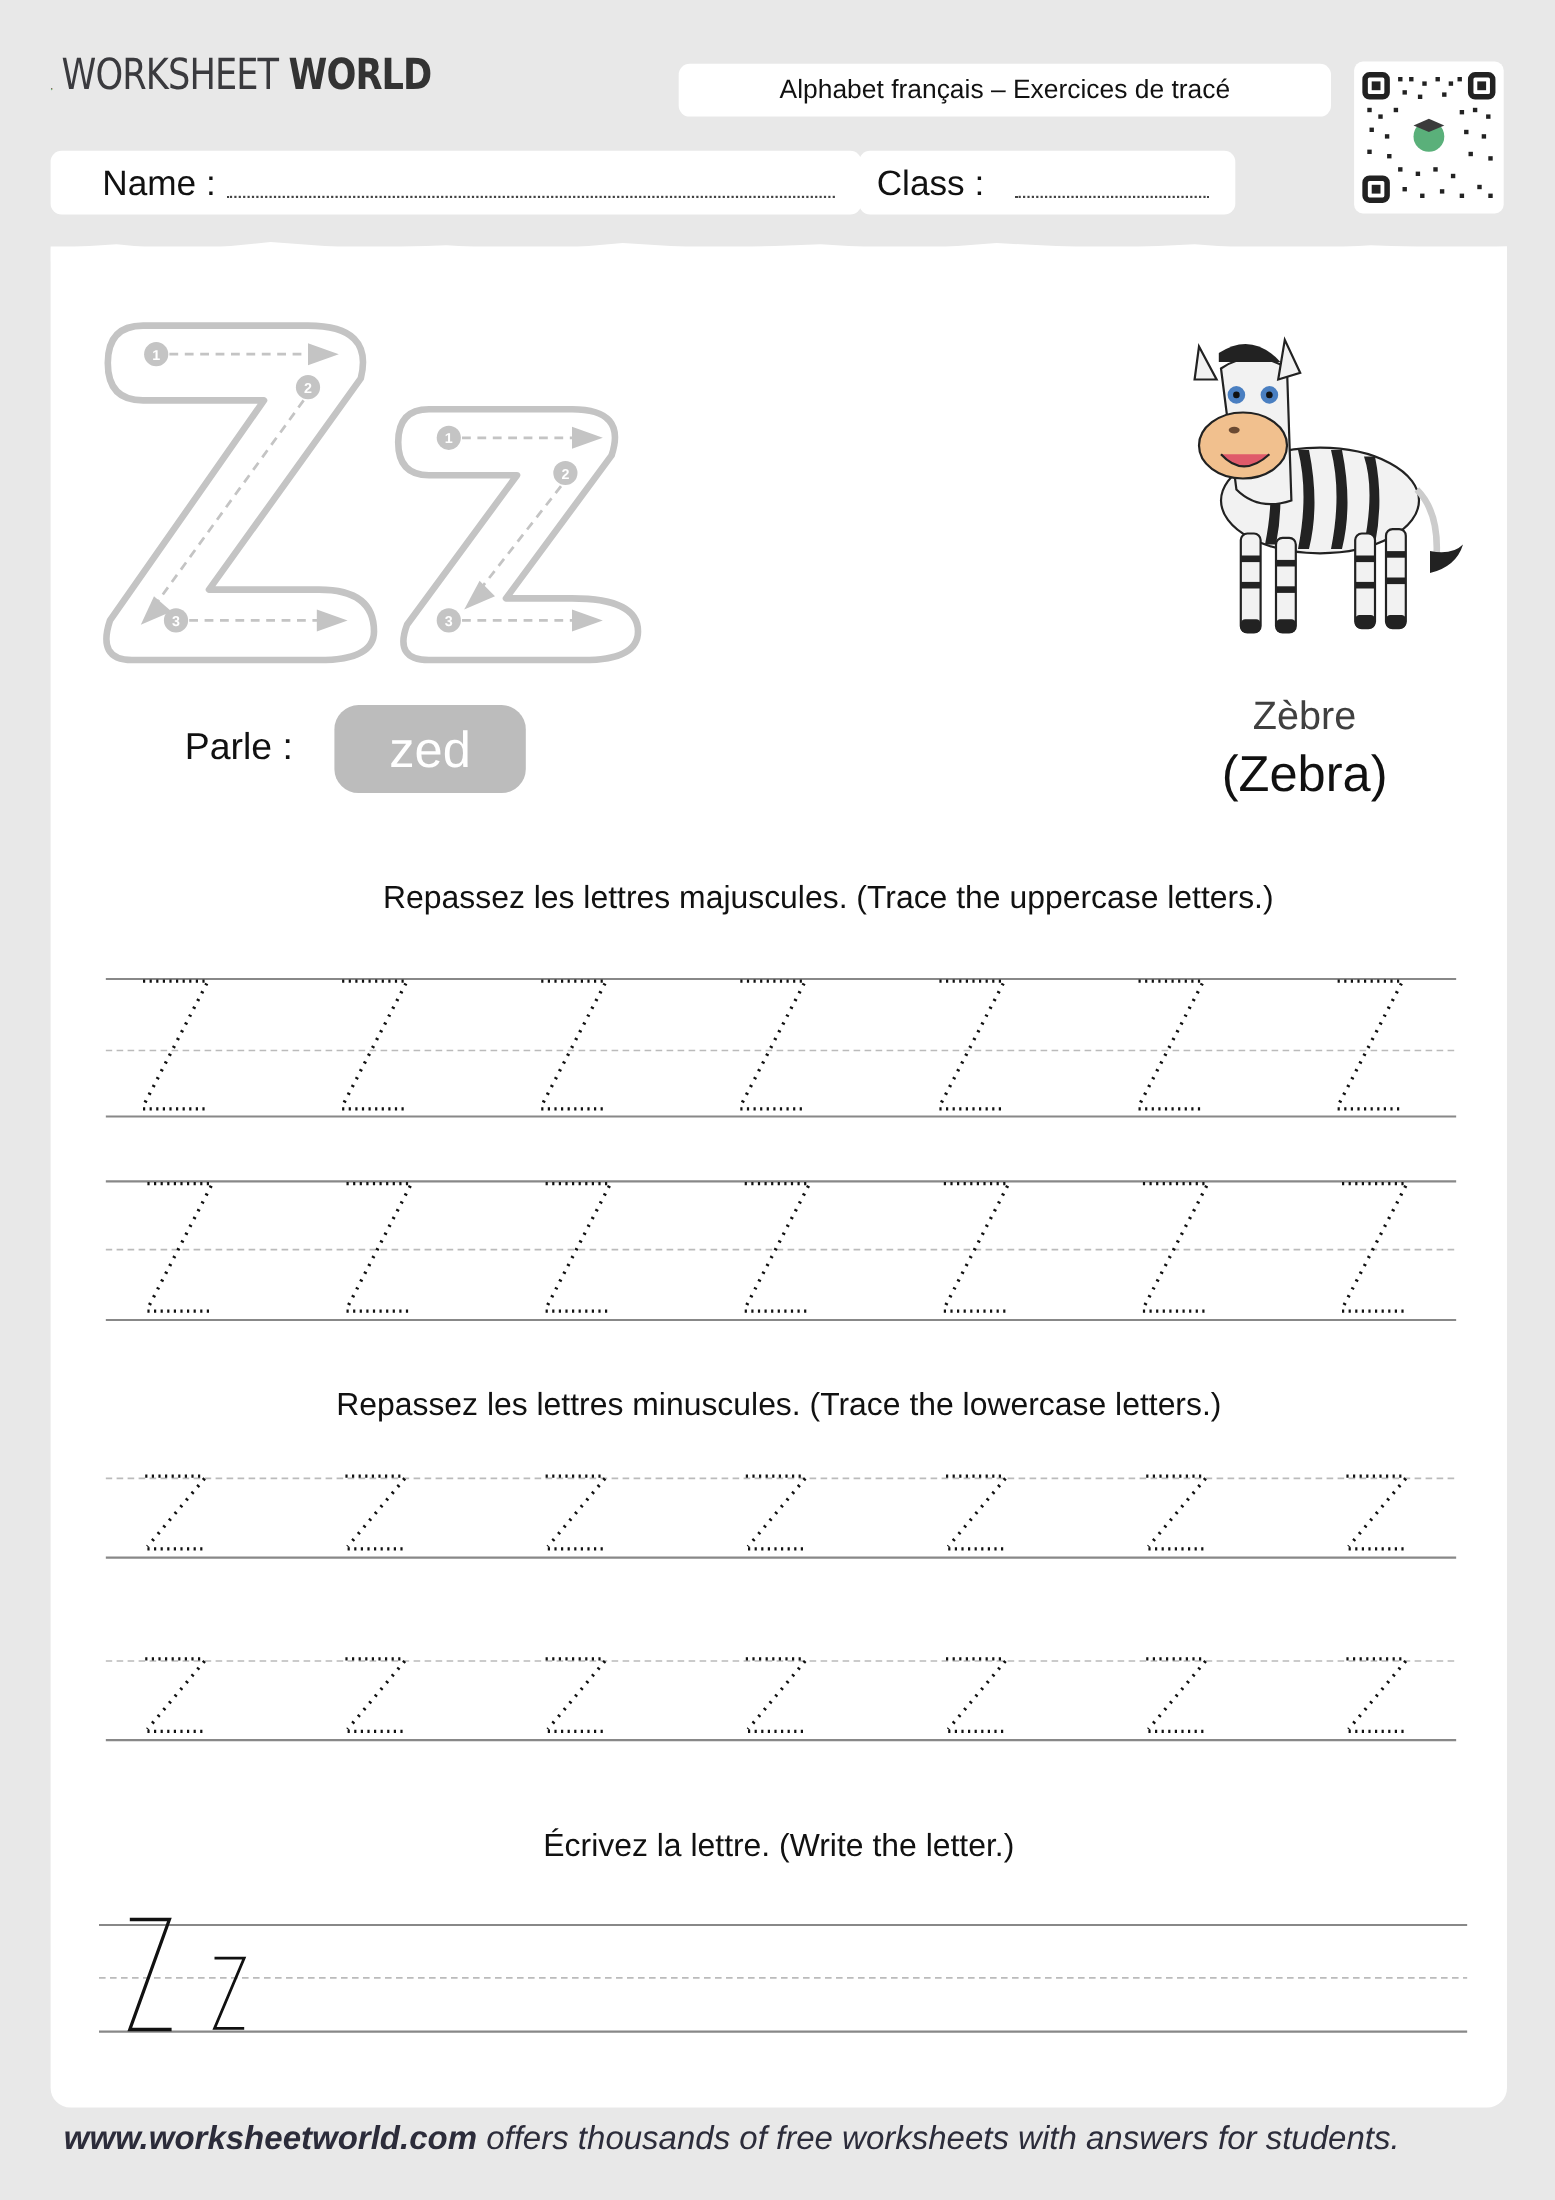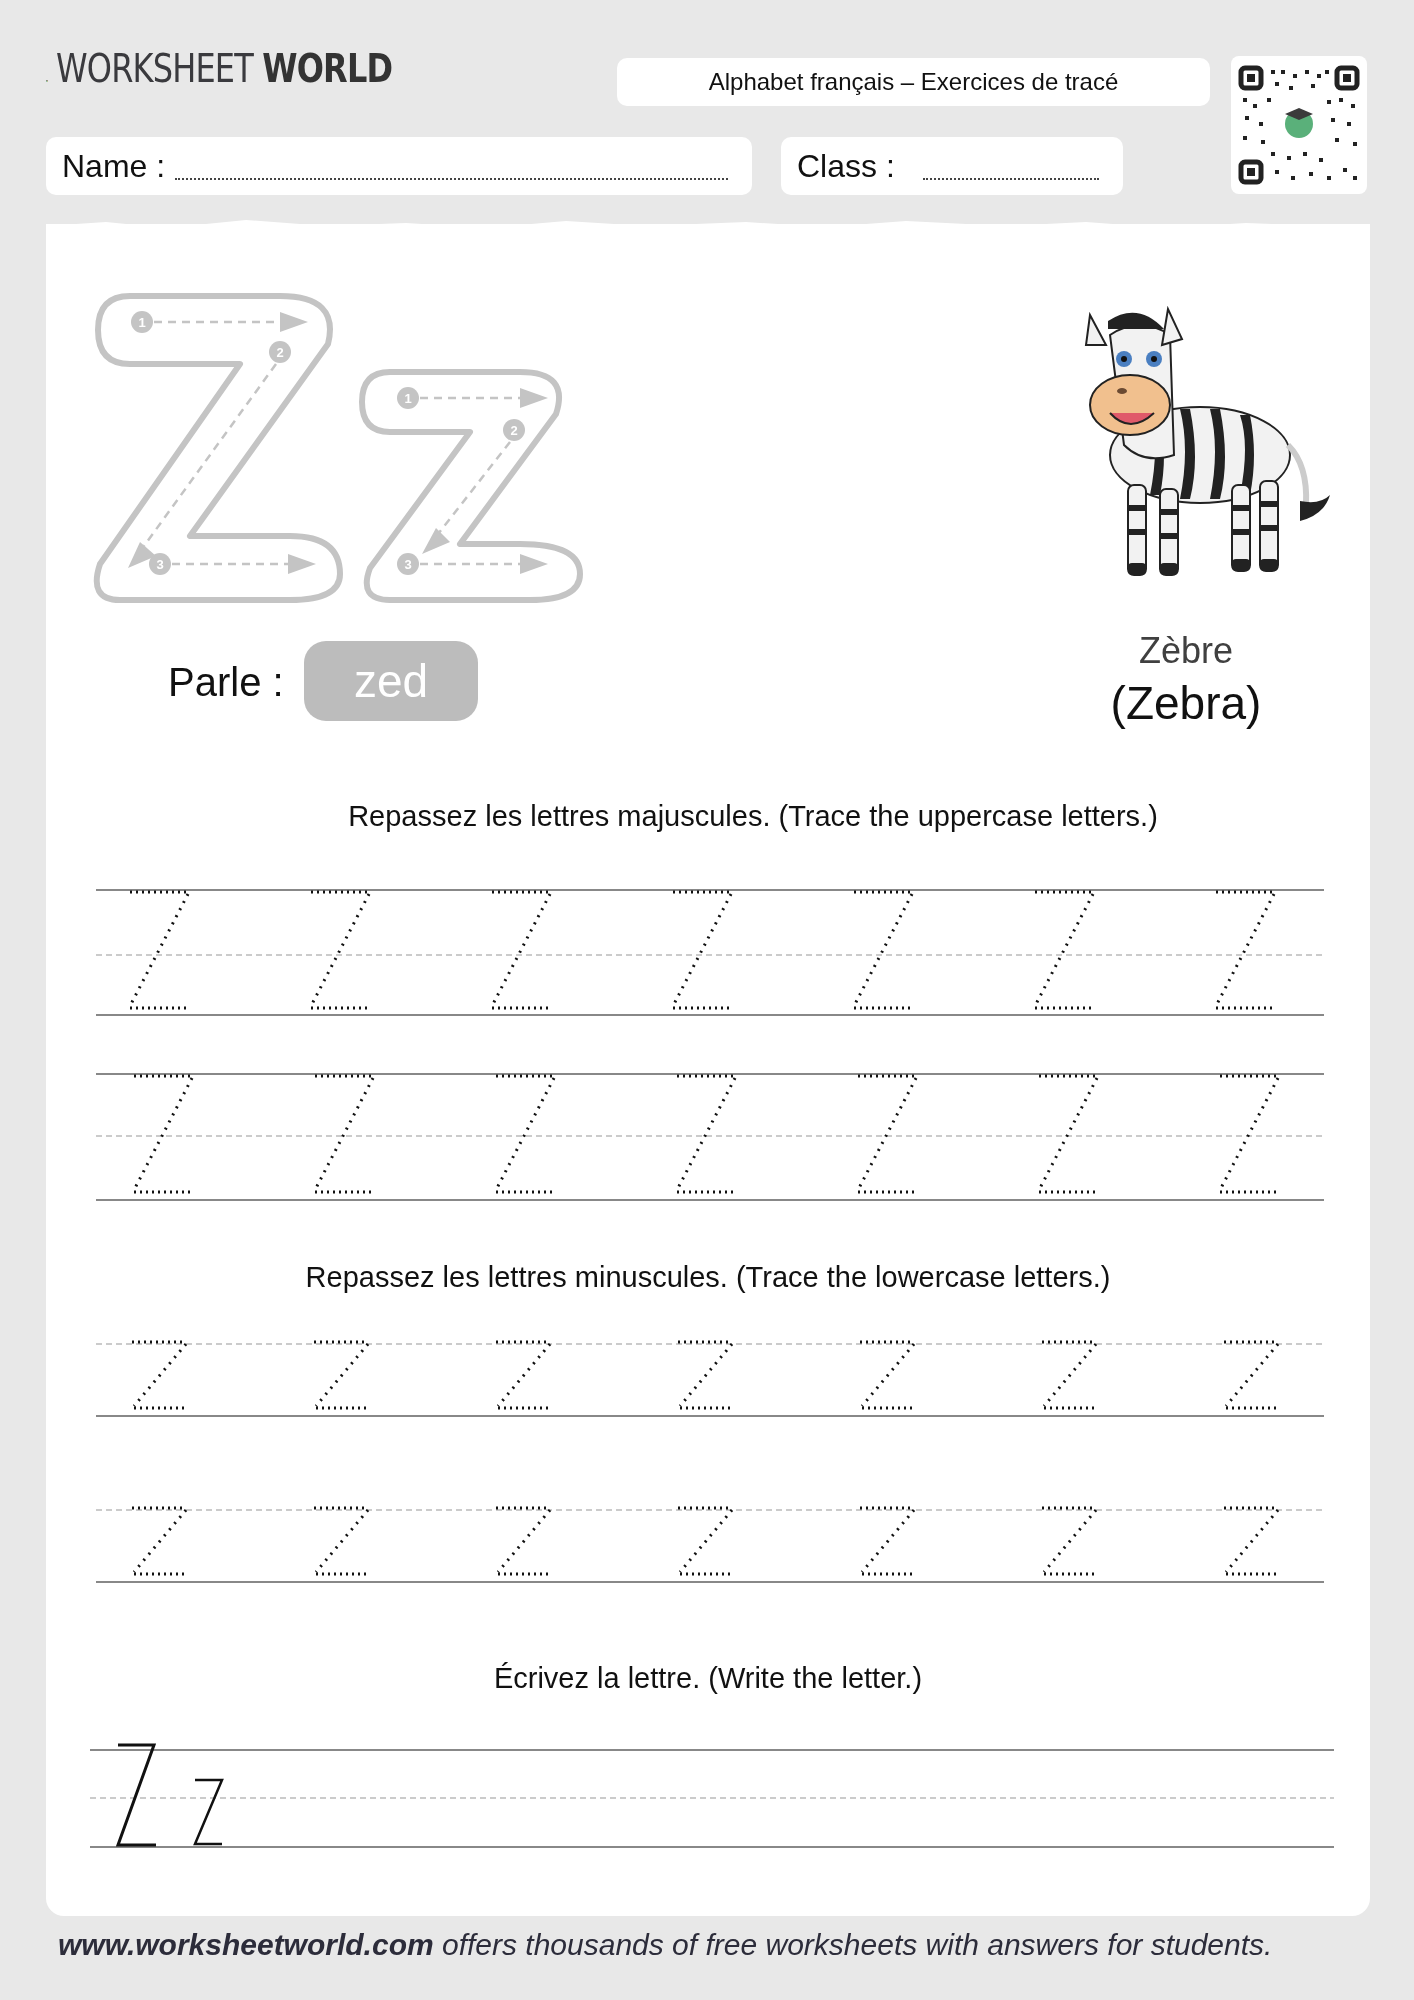--- a/index.html
+++ b/index.html
@@ -12,21 +12,21 @@
   .logo { left:46px; top:46px; width:420px; height:76px; display:flex; align-items:flex-start; }
   .logo-text { font-family:"DejaVu Sans", sans-serif; font-size:39px; color:#3a3a3e; letter-spacing:-1px; margin-left:8px; transform:scaleX(0.82); transform-origin:left center; white-space:nowrap; }
   .logo-text b { font-weight:bold; color:#333; }
   .title-box { left:617px; top:58px; width:593px; height:48px; background:#fff; border-radius:10px; display:flex; align-items:center; justify-content:center; font-size:24px; color:#111; }
   .field-box { background:#fff; border-radius:10px; height:58px; top:137px; display:flex; align-items:center; font-size:32px; }
   .field-line { flex:1; border-bottom:2px dotted #444; height:26px; margin:0 24px 0 10px; }
   .qr { left:1231px; top:56px; width:136px; height:138px; background:#fff; border-radius:8px; }
   
   .card { left:46px; top:224px; width:1324px; height:1692px; background:#fff; border-radius:0 0 18px 18px; }
   .torn { left:46px; top:214px; width:1324px; height:24px; }
-  .parle-label { left:168px; top:660px; font-size:40px; }
+  .parle-label { left:168px; top:660px; font-size:34px; }
   .parle-pill { left:304px; top:641px; width:174px; height:80px; background:#bcbcbc; border-radius:22px; display:flex; align-items:center; justify-content:center; color:#fff; font-size:46px; font-weight:normal; }
   .word { left:1086px; width:200px; text-align:center; }
   .word-fr { top:630px; color:#404040; font-size:36px; font-weight:normal; }
   .word-en { top:676px; font-size:46px; color:#111; }
   .instr { left:46px; width:1324px; text-align:center; font-size:29px; color:#111; }
   .foot { left:58px; top:1928px; font-size:30px; color:#2c2c3a; white-space:nowrap;font-style:italic; }
   .foot b { font-weight:bold; }
 </style>
 </head>
 <body>
@@ -39,21 +39,21 @@
     <rect x="46" y="22" width="10" height="10" rx="2" fill="#e8607a" transform="rotate(15 51 27)"></rect>
     <polygon points="4,16 30,4 56,16 30,28" fill="#3b3b3b"></polygon>
     <rect x="14" y="18" width="32" height="14" fill="#444"></rect>
     <rect x="20" y="6" width="6" height="18" fill="#f4b640"></rect>
   </svg>
   <span class="logo-text"><span>WORKSHEET</span> <b>WORLD</b></span>
 </div>
 
 <div class="abs title-box">Alphabet français – Exercices de tracé</div>
 
-<div class="abs field-box" style="left:46px;width:706px;">
+<div class="abs field-box" style="left:46px;width:706px;padding-left:31px;">
   <span style="margin-left:16px;">Name :</span>
   <span class="field-line"></span>
 </div>
 <div class="abs field-box" style="left:781px;width:342px;">
   <span style="margin-left:16px;">Class :</span>
   <span class="field-line" style="margin-left:28px;"></span>
 </div>
 
 <div class="abs qr">
   <svg width="136" height="138" viewBox="0 0 136 138">

